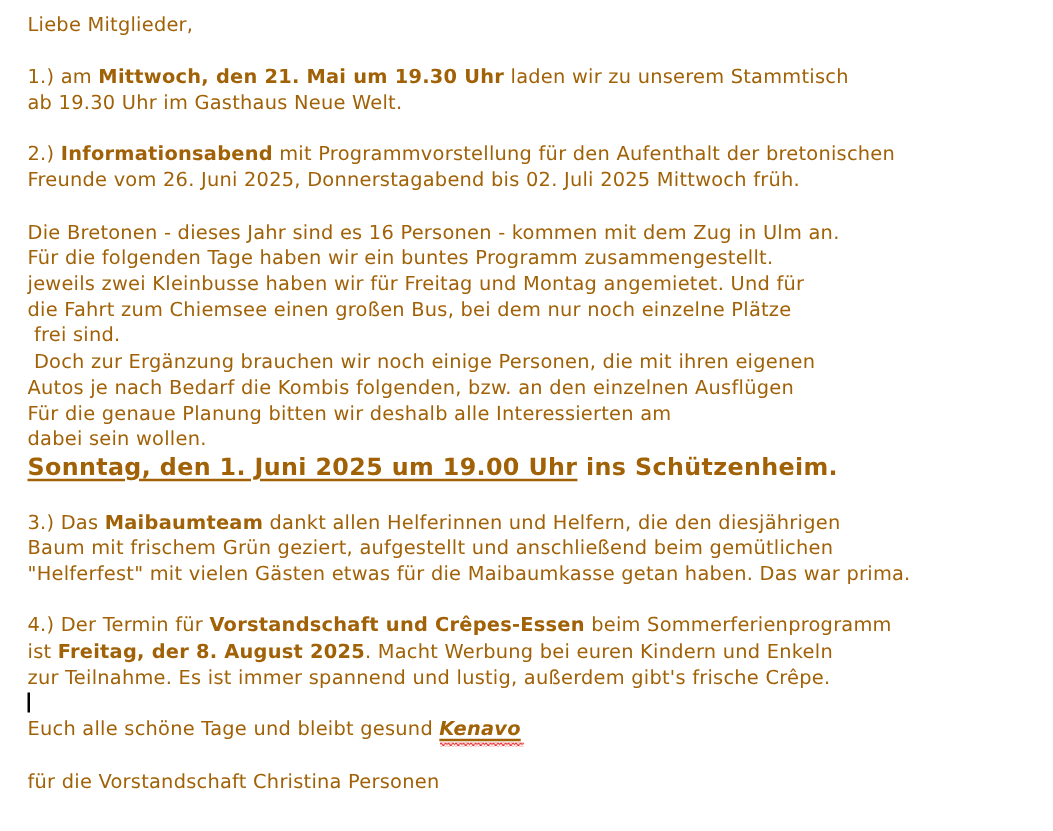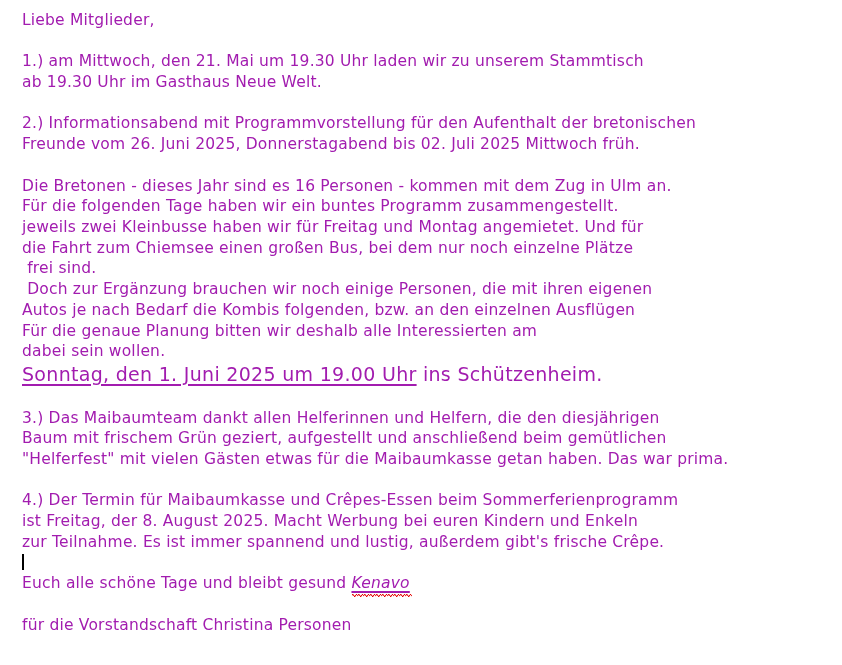--- a/index.html
+++ b/index.html
@@ -26,21 +26,21 @@
     min-height: 20.7px;
     white-space: pre;
   }
   .line.large {
     font-size: 19px;
     line-height: 25px;
     min-height: 25px;
     font-weight: bold;
     letter-spacing: 0.3px;
   }
-  .sb { font-weight: normal; }
+  .sb { font-weight: bold; }
   .si { font-style: italic; }
   .su {
     text-decoration: underline;
     text-decoration-thickness: 2px;
     text-underline-offset: 2.5px;
   }
   
   .ssp { position: relative; }
   .ssp::after {
     content: "";
@@ -62,21 +62,21 @@
     width: 1.5px;
     height: 16px;
     background: #000000;
     vertical-align: middle;
     margin-top: -3px;
   }
 </style>
 </head>
 <body>
 
-<div class="letter" id="letter" style="background: rgb(255, 255, 255); color: #a21caf;">
+<div class="letter" id="letter" style="background: rgb(255, 255, 255); color: #a16207;">
     <div class="line"><span>Liebe Mitglieder,</span></div>
     <div class="line"></div>
     <div class="line"><span>1.) am </span><span class="sb">Mittwoch, den 21. Mai um 19.30 Uhr</span><span> laden wir zu unserem Stammtisch</span></div>
     <div class="line"><span>ab 19.30 Uhr im Gasthaus Neue Welt.</span></div>
     <div class="line"></div>
     <div class="line"><span>2.) </span><span class="sb">Informationsabend</span><span> mit Programmvorstellung für den Aufenthalt der bretonischen</span></div>
     <div class="line"><span>Freunde vom 26. Juni 2025, Donnerstagabend bis 02. Juli 2025 Mittwoch früh.</span></div>
     <div class="line"></div>
     <div class="line"><span>Die Bretonen - dieses Jahr sind es 16 Personen - kommen mit dem Zug in Ulm an.</span></div>
     <div class="line"><span>Für die folgenden Tage haben wir ein buntes Programm zusammengestellt.</span></div>
@@ -86,20 +86,20 @@
     <div class="line"><span> Doch zur Ergänzung brauchen wir noch einige Personen, die mit ihren eigenen</span></div>
     <div class="line"><span>Autos je nach Bedarf die Kombis folgenden, bzw. an den einzelnen Ausflügen</span></div>
     <div class="line"><span>Für die genaue Planung bitten wir deshalb alle Interessierten am</span></div>
     <div class="line"><span>dabei sein wollen.</span></div>
     <div class="line large"><span class="sb su">Sonntag, den 1. Juni 2025 um 19.00 Uhr</span><span class="sb"> ins Schützenheim.</span></div>
     <div class="line"></div>
     <div class="line"><span>3.) Das </span><span class="sb">Maibaumteam</span><span> dankt allen Helferinnen und Helfern, die den diesjährigen</span></div>
     <div class="line"><span>Baum mit frischem Grün geziert, aufgestellt und anschließend beim gemütlichen</span></div>
     <div class="line"><span>"Helferfest" mit vielen Gästen etwas für die Maibaumkasse getan haben. Das war prima.</span></div>
     <div class="line"></div>
-    <div class="line"><span>4.) Der Termin für </span><span class="sb">Maibaumkasse und Crêpes-Essen</span><span> beim Sommerferienprogramm</span></div>
+    <div class="line"><span>4.) Der Termin für </span><span class="sb">Vorstandschaft und Crêpes-Essen</span><span> beim Sommerferienprogramm</span></div>
     <div class="line"><span>ist </span><span class="sb">Freitag, der 8. August 2025</span><span>. Macht Werbung bei euren Kindern und Enkeln</span></div>
     <div class="line"><span>zur Teilnahme. Es ist immer spannend und lustig, außerdem gibt's frische Crêpe.</span></div>
     <div class="line"><span class="caret"></span></div>
     <div class="line"><span>Euch alle schöne Tage und bleibt gesund </span><span class="sb si su ssp">Kenavo</span></div>
     <div class="line"></div>
     <div class="line"><span>für die Vorstandschaft Christina Personen</span></div>
   </div>
 
 </body></html>

